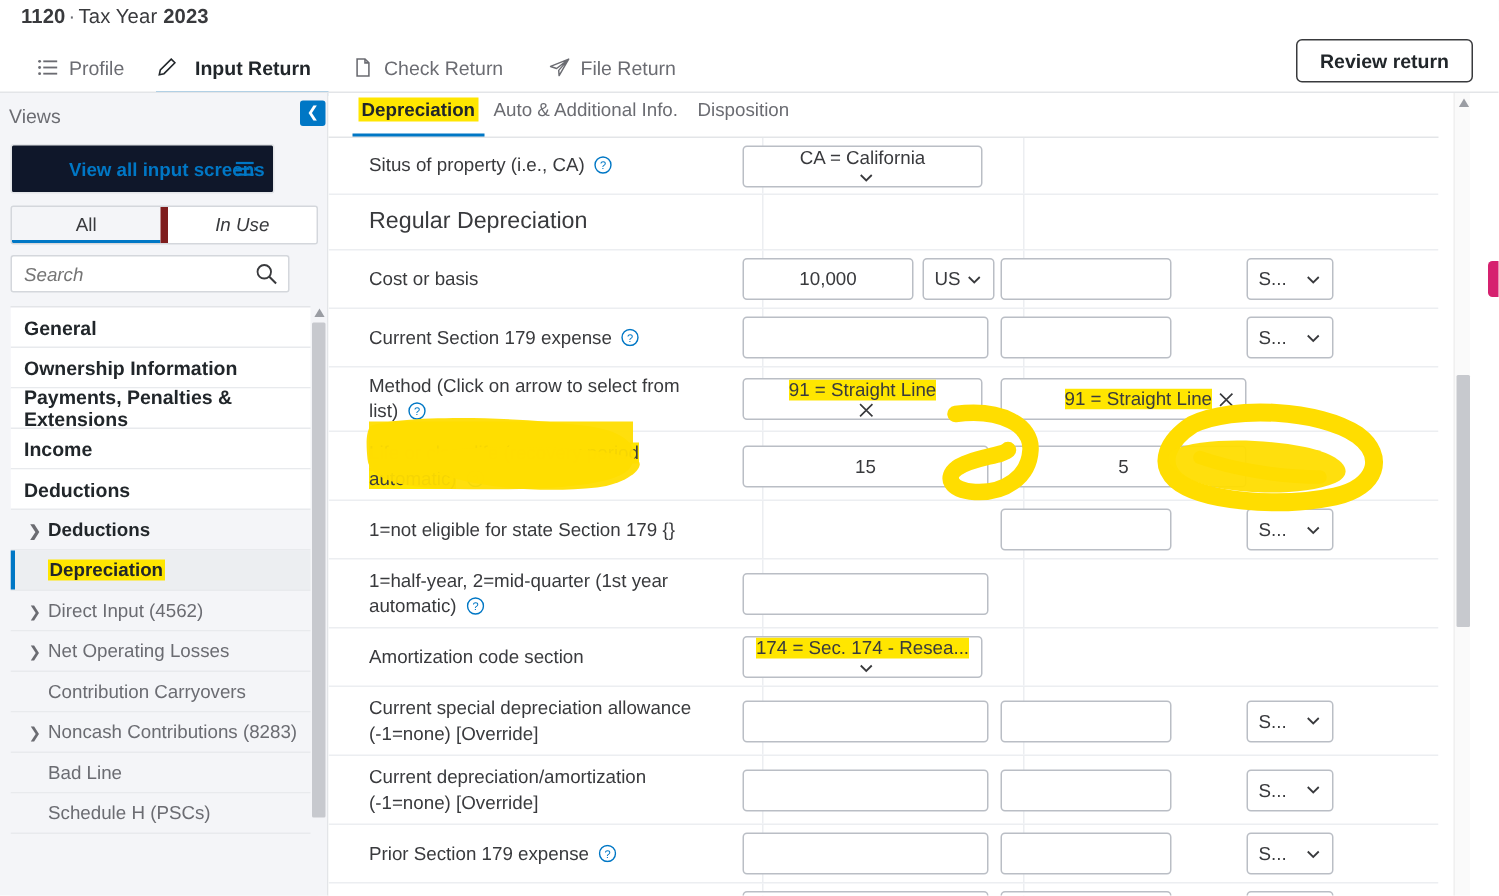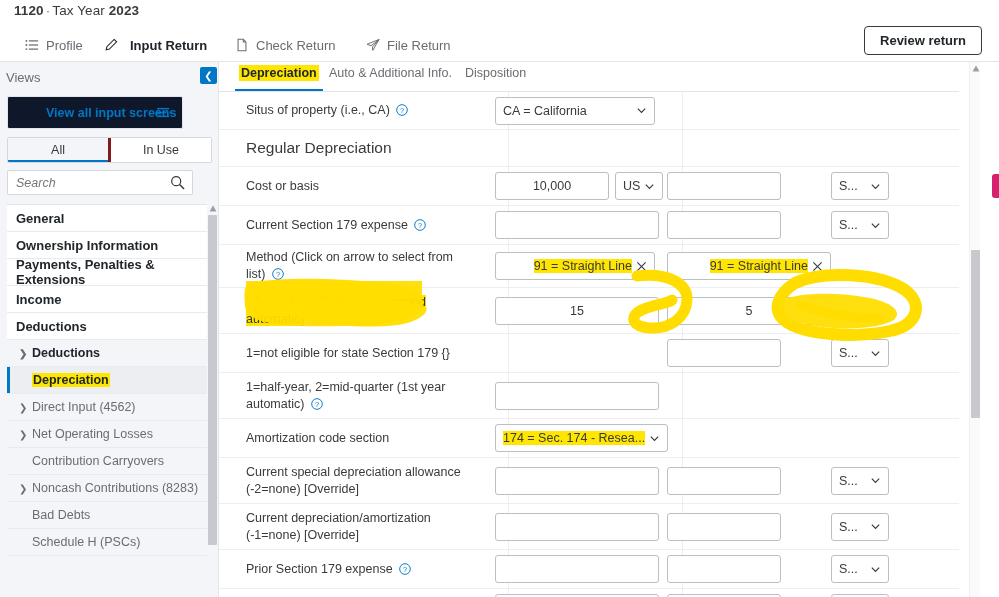--- a/index.html
+++ b/index.html
@@ -112,21 +112,21 @@
   }
   .seg-item {
     flex: 1; font-size: 12.5px; text-align: center; line-height: 24px;
     background: #fff; color: #393a3d; cursor: pointer; position: relative;
   }
   .seg-item.on { background: #f4f5f8; font-weight: 400; }
   .seg-item.on::after {
     content: ""; position: absolute; left: 0; right: 0; bottom: 0;
     height: 2.5px; background: #0077c5;
   }
-  .seg-item + .seg-item { border-left: 3px solid #7f1d1d; }
+  .seg-item + .seg-item { border-left: 5px solid #7f1d1d; font-style: italic; }
 
   .searchbox {
     position: absolute; left: 7px; top: 108px; width: 186px; height: 25px;
     background: #fff; border: 1px solid #d4d7dc; border-radius: 2px;
   }
   .searchbox input {
     position: absolute; left: 6px; top: 0; width: 165px; height: 23px;
     border: 0; outline: 0; background: transparent;
     font-family: "Liberation Sans", sans-serif; font-size: 12.5px;
     font-style: italic; color: #8d9096;
@@ -229,21 +229,21 @@
   }
   .inp.w164 { width: 164px; }
   .inp.w114 { width: 114px; }
 
   .sel-box {
     position: relative; height: 28px; background: #fff;
     border: 1px solid #babec5; border-radius: 3px;
     display: flex; align-items: center; cursor: pointer;
     font-size: 12.5px; color: #393a3d; padding: 0 7px;
   }
-  .sel-box.w180 { width: 180px; }
+  .sel-box.w180 { width: 180px; flex-direction: column; }
   .sel-box.w164 { width: 164px; }
   .sel-box.w56 { width: 56px; }
   .sel-box.w58 { width: 58px; }
   .sel-box .txt { flex: 1; white-space: nowrap; overflow: hidden; }
   .sel-box .txt .hl { background: #ffe600; }
   .chev { width: 11px; height: 11px; flex: 0 0 11px; margin-left: 4px; }
   .xmark { width: 11px; height: 11px; flex: 0 0 11px; margin-left: 4px; cursor: pointer; }
 
   .section-head {
     position: relative; border-bottom: 1px solid #eceef1;
@@ -396,21 +396,21 @@
       <span>Net Operating Losses</span>
     </div>
     <div class="nav-item sub">
         <span>Contribution Carryovers</span>
       </div>
     <div class="nav-item sub">
       <span class="caret">❯</span>
       <span>Noncash Contributions (8283)</span>
     </div>
     <div class="nav-item sub">
-        <span>Bad Debts</span>
+        <span>Bad Line</span>
       </div>
     <div class="nav-item sub">
         <span>Schedule H (PSCs)</span>
       </div>
   </div>
 
   <div class="sb-track">
     <svg class="sb-up" viewBox="0 0 8 7">
         <path d="M4 0.6L7.4 6.4H0.6z" fill="#9a9da3"></path>
       </svg>
@@ -610,21 +610,21 @@
               <path d="M2 4l4 4 4-4" fill="none" stroke="#393a3d" stroke-width="1.3"></path>
             </svg>
         </div>
       </div>
     </div>
 
     <div class="row" style="min-height:46px">
       <div class="colsep"></div>
       <div class="colsep2"></div>
       <div class="label">
-        <span>Current special depreciation allowance (-2=none) [Override]</span>
+        <span>Current special depreciation allowance (-1=none) [Override]</span>
       </div>
       <div class="cell c1">
         <input class="inp w164" style="margin-left: 14px;" value="">
       </div>
       <div class="cell c2">
         <input class="inp w114" value="" style="">
       </div>
       <div class="cell c3">
         <div class="sel-box w58">
           <span class="txt" style="text-align:left">S...</span>

